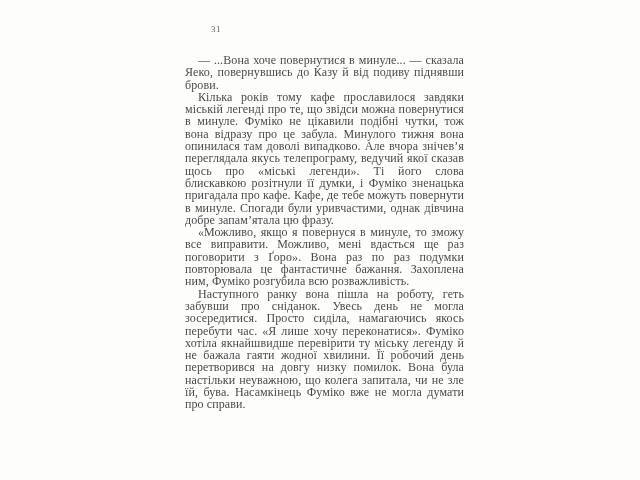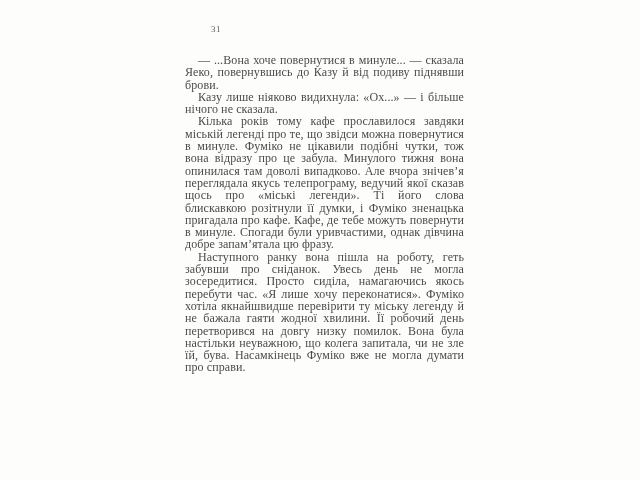--- a/index.html
+++ b/index.html
@@ -43,17 +43,17 @@
   .text-column .seg-italic {
   }
 </style>
 </head>
 <body>
 
 <div class="book-page">
   <span class="page-number">31</span>
   <div class="text-column">
       <p><span class="seg-normal">— ...Вона хоче повернутися в минуле... — сказала Яеко, повернувшись до Казу й від подиву піднявши брови.</span></p>
-      <p><span class="seg-normal">Казу лише ніяково видихнула: «Ох...» — і більше нічого не сказала.</span></p>
       <p><span class="seg-normal">Кілька років тому кафе прославилося завдяки міській легенді про те, що звідси можна повернутися в минуле. Фуміко не цікавили подібні чутки, тож вона відразу про це забула. Минулого тижня вона опинилася там доволі випадково. Але вчора знічев’я переглядала якусь телепрограму, ведучий якої сказав щось про «міські легенди». Ті його слова блискавкою розітнули її думки, і Фуміко зненацька пригадала про кафе. </span><span class="seg-italic">Кафе, де тебе можуть повернути в минуле.</span><span class="seg-normal"> Спогади були уривчастими, однак дівчина добре запам’ятала цю фразу.</span></p>
+      <p><span class="seg-italic">«Можливо, якщо я повернуся в минуле, то зможу все виправити. Можливо, мені вдасться ще раз поговорити з Ґоро».</span><span class="seg-normal"> Вона раз по раз подумки повторювала це фантастичне бажання. Захоплена ним, Фуміко розгубила всю розважливість.</span></p>
       <p><span class="seg-normal">Наступного ранку вона пішла на роботу, геть забувши про сніданок. Увесь день не могла зосередитися. Просто сиділа, намагаючись якось перебути час. </span><span class="seg-italic">«Я лише хочу переконатися».</span><span class="seg-normal"> Фуміко хотіла якнайшвидше перевірити ту міську легенду й не бажала гаяти жодної хвилини. Її робочий день перетворився на довгу низку помилок. Вона була настільки неуважною, що колега запитала, чи не зле їй, бува. Насамкінець Фуміко вже не могла думати про справи.</span></p>
     </div>
 </div>
 
 </body></html>

